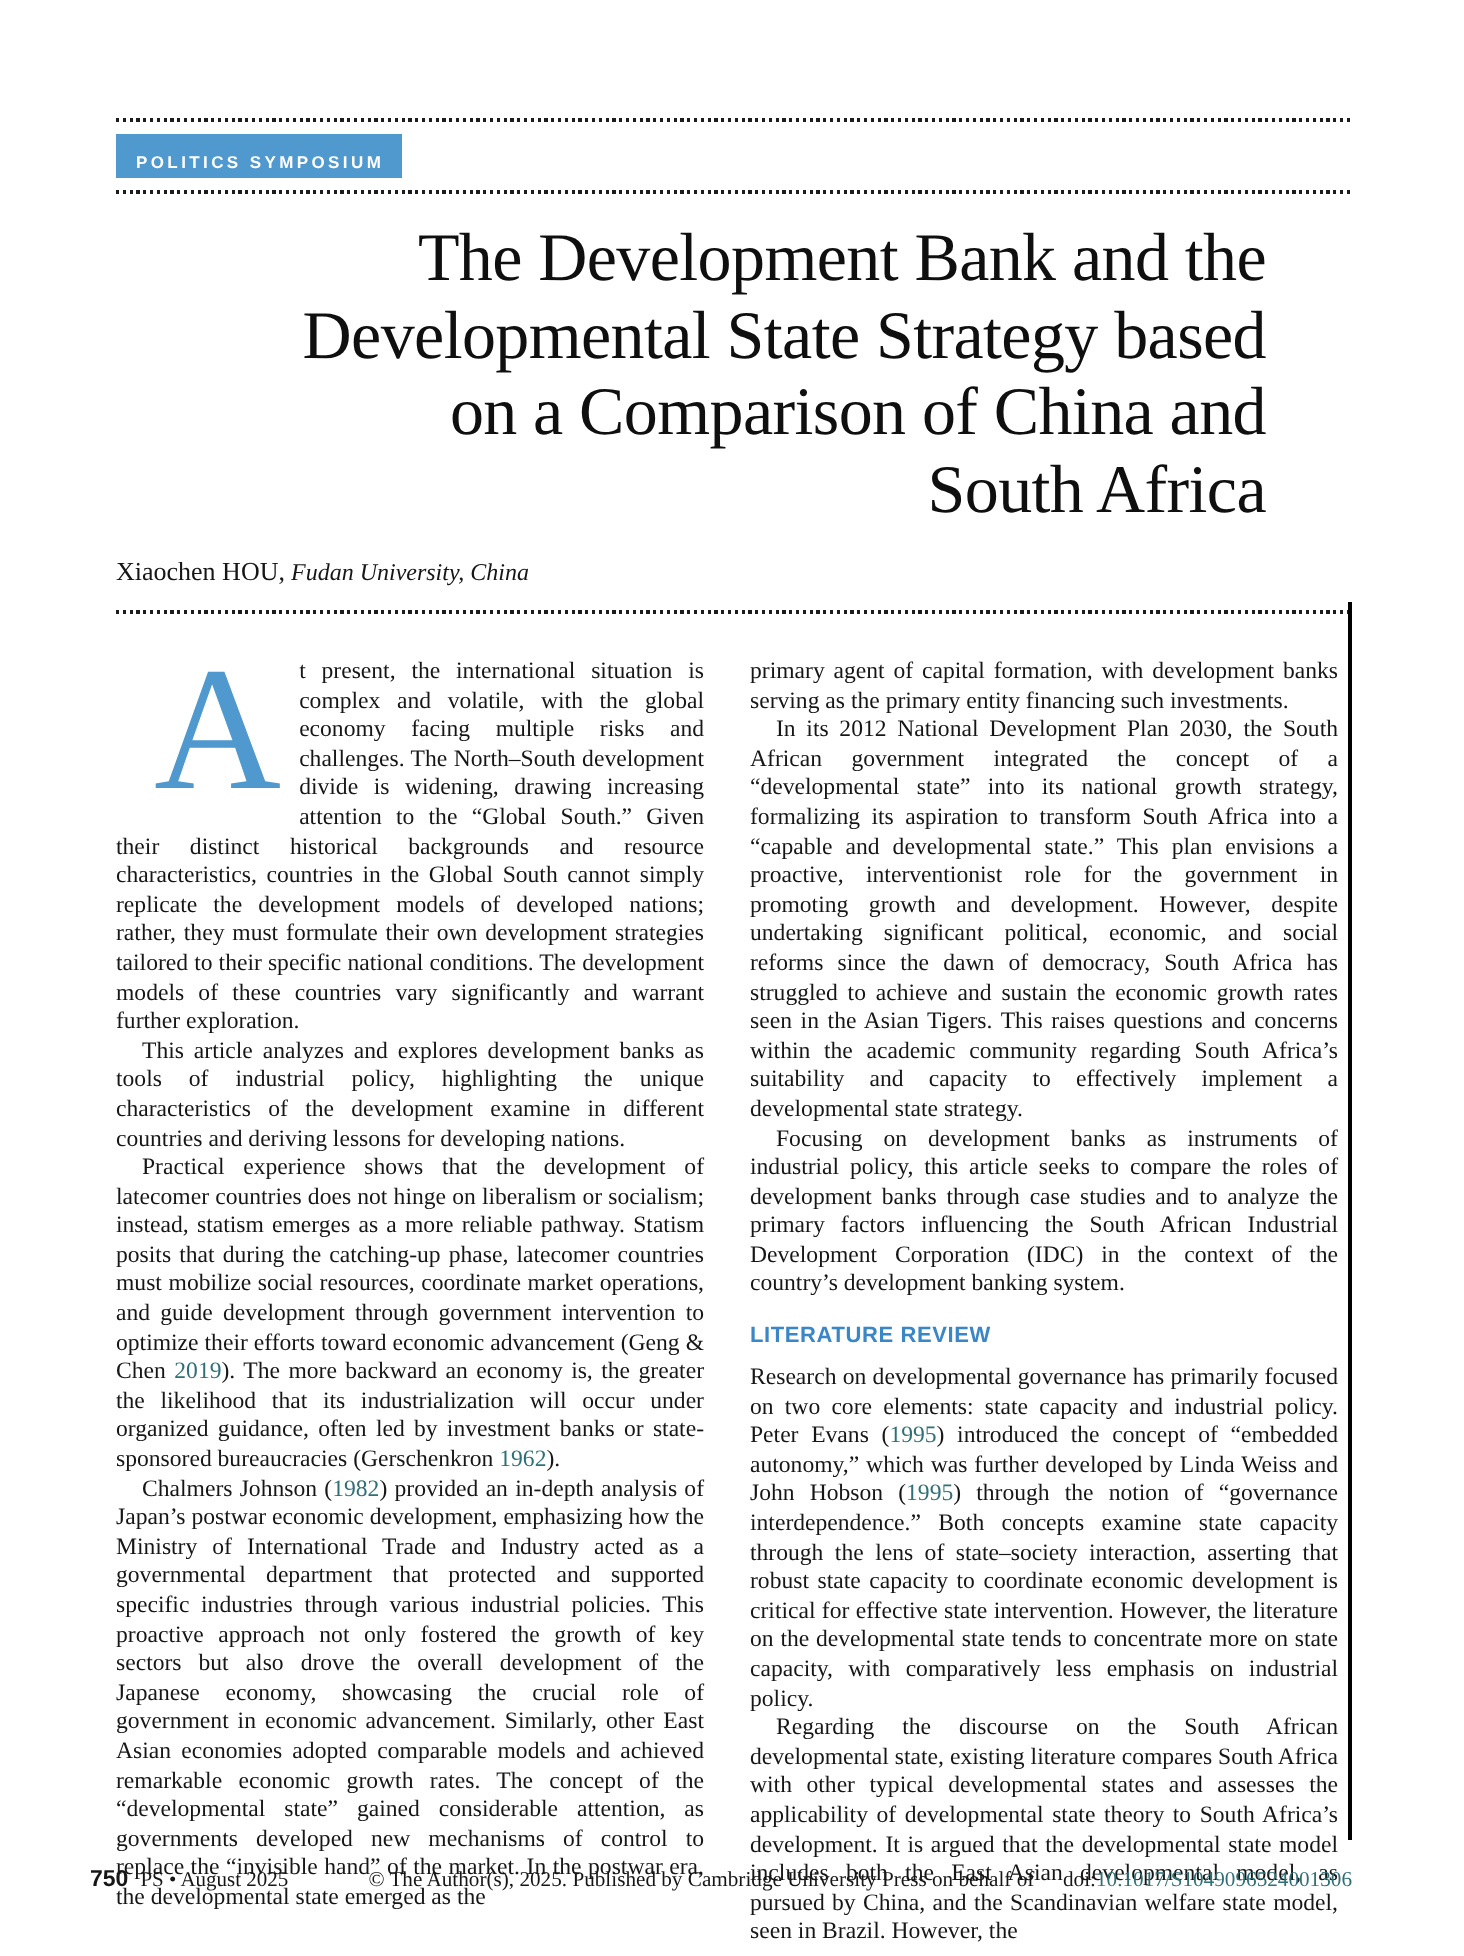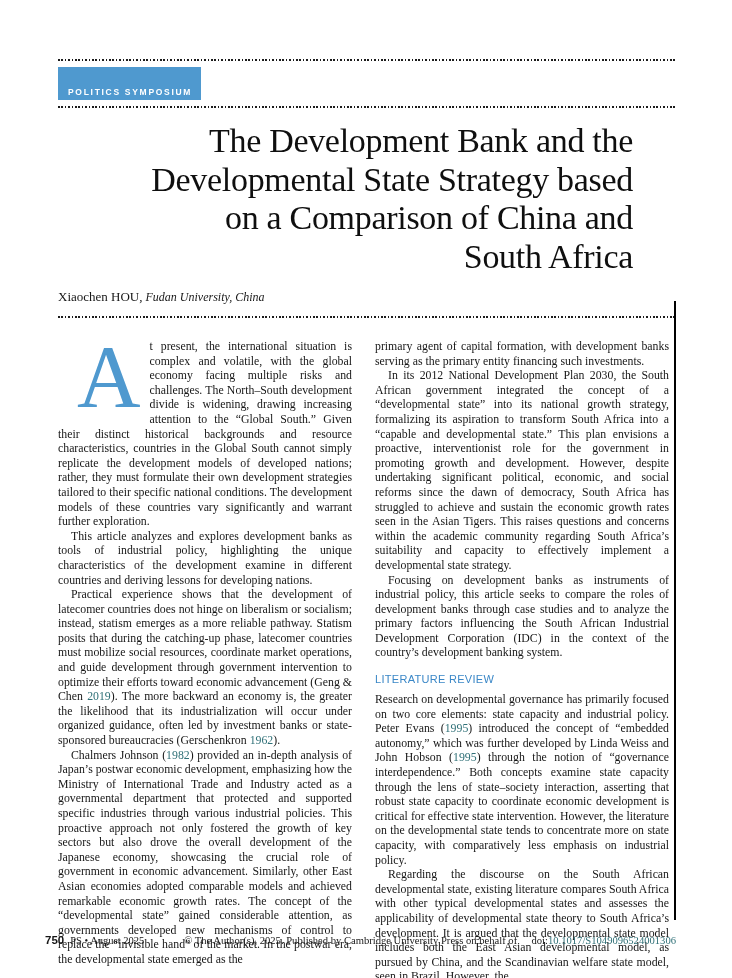--- a/index.html
+++ b/index.html
@@ -18,21 +18,21 @@
   }
   .rule-top{margin-top:59px;}
   .badge-row{margin-top:6px;margin-bottom:6px;}
   .badge{
     display:inline-block;
     color:#ffffff;
     font-family:"Liberation Sans", sans-serif;
     font-weight:bold;
     font-size:8.5px;
     letter-spacing:1.7px;
-    padding:20px 9px 3px 10px;
+    padding:9px 9px 3px 10px;
   }
   .title{
     margin-top:14px;
     width:575px;
     font-size:34px;
     line-height:38.5px;
     letter-spacing:-0.3px;
     color:#0f0f0f;
     text-align:right;
   }
@@ -56,21 +56,21 @@
   .dropcap{
     float:left;
     font-size:88px;
     line-height:72px;
     height:72px;
     margin:2px 9px 0 19px;
   }
   .cite{cursor:pointer;}
   .section-heading{
     font-family:"Liberation Sans", sans-serif;
-    font-weight:normal;
+    font-weight:bold;
     font-size:11px;
     letter-spacing:0.3px;
     margin:13px 0 7px 0;
   }
   .column-rule{
     position:absolute;
     left:674px;top:301px;
     width:1.5px;height:619px;
     background:#000000;
   }

